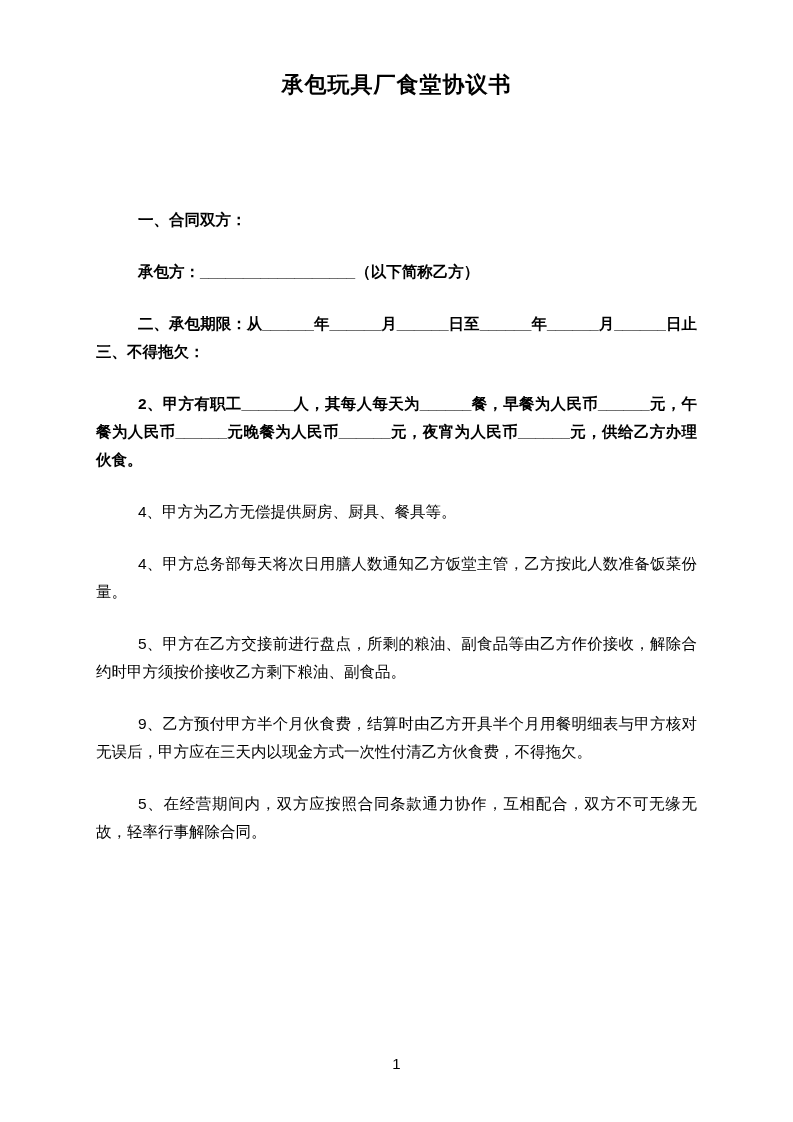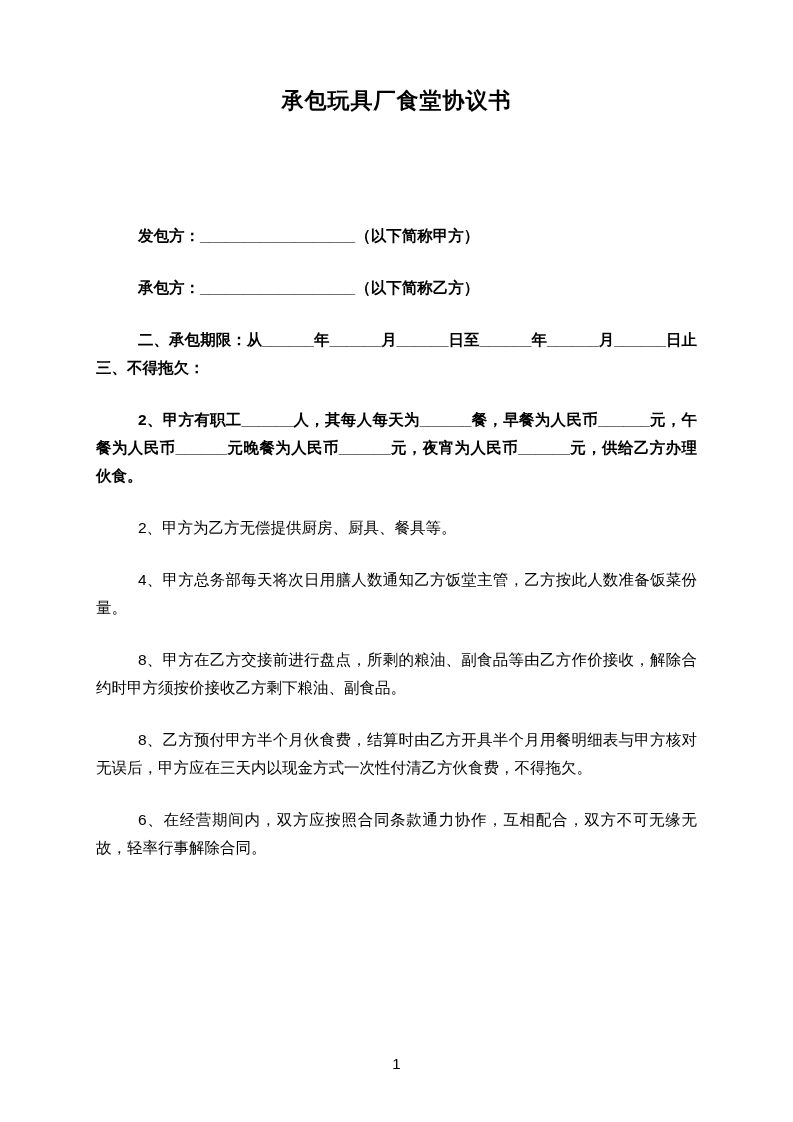--- a/index.html
+++ b/index.html
@@ -12,21 +12,21 @@
     width: 793px;
     height: 1122px;
     margin: 0 auto;
     background: #ffffff;
     color: #000000;
     font-family: "Liberation Sans", "DejaVu Sans", sans-serif;
     overflow: hidden;
     box-sizing: border-box;
   }
   .doc-title {
-    margin: 16px;
+    margin: 0;
     padding-top: 70px;
     margin-bottom: 106px;
     text-align: center;
     font-size: 22px;
     font-weight: bold;
     letter-spacing: 1px;
   }
   .content {
     margin: 0 96px;
     font-size: 15.5px;
@@ -52,36 +52,36 @@
 </style>
 </head>
 <body>
 
 <div class="page">
 
   <h1 class="doc-title">承包玩具厂食堂协议书</h1>
 
   <div class="content">
 
+    <p class="para bold">一、合同双方：</p>
 
-    <p class="para bold">发包方：__________________（以下简称甲方）</p>
 
     <p class="para bold">承包方：__________________（以下简称乙方）</p>
 
     <p class="para bold">二、承包期限：从______年______月______日至______年______月______日止三、不得拖欠：</p>
 
     <p class="para bold">2、甲方有职工______人，其每人每天为______餐，早餐为人民币______元，午餐为人民币______元晚餐为人民币______元，夜宵为人民币______元，供给乙方办理伙食。</p>
 
-    <p class="para">2、甲方为乙方无偿提供厨房、厨具、餐具等。</p>
+    <p class="para">4、甲方为乙方无偿提供厨房、厨具、餐具等。</p>
 
     <p class="para">4、甲方总务部每天将次日用膳人数通知乙方饭堂主管，乙方按此人数准备饭菜份量。</p>
 
-    <p class="para">8、甲方在乙方交接前进行盘点，所剩的粮油、副食品等由乙方作价接收，解除合约时甲方须按价接收乙方剩下粮油、副食品。</p>
+    <p class="para">5、甲方在乙方交接前进行盘点，所剩的粮油、副食品等由乙方作价接收，解除合约时甲方须按价接收乙方剩下粮油、副食品。</p>
 
-    <p class="para">8、乙方预付甲方半个月伙食费，结算时由乙方开具半个月用餐明细表与甲方核对无误后，甲方应在三天内以现金方式一次性付清乙方伙食费，不得拖欠。</p>
+    <p class="para">9、乙方预付甲方半个月伙食费，结算时由乙方开具半个月用餐明细表与甲方核对无误后，甲方应在三天内以现金方式一次性付清乙方伙食费，不得拖欠。</p>
 
-    <p class="para">6、在经营期间内，双方应按照合同条款通力协作，互相配合，双方不可无缘无故，轻率行事解除合同。</p>
+    <p class="para">5、在经营期间内，双方应按照合同条款通力协作，互相配合，双方不可无缘无故，轻率行事解除合同。</p>
 
   </div>
 
   <div class="page-number">1</div>
 
 </div>
 
 </body></html>

